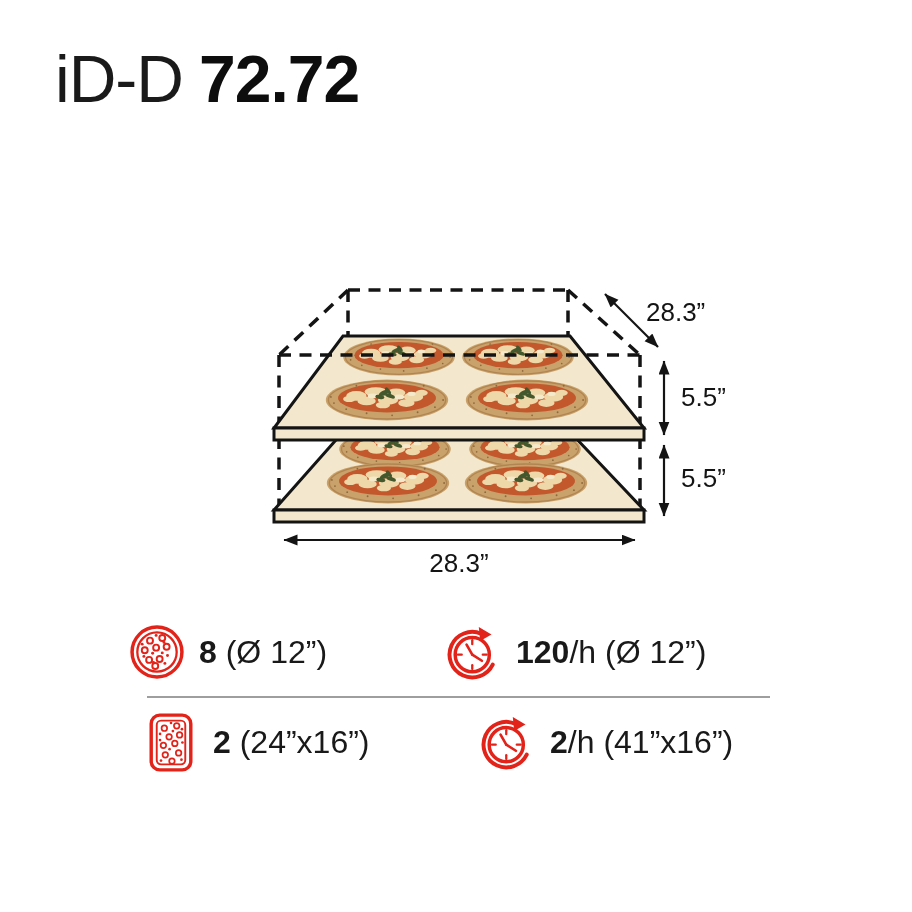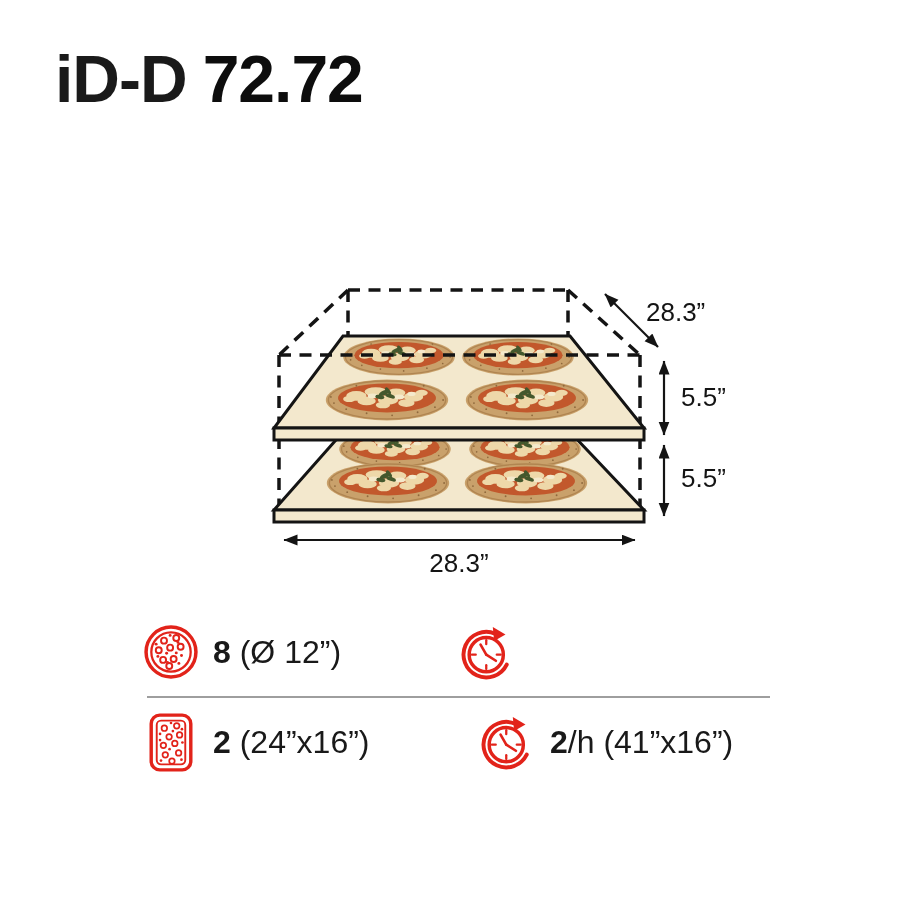--- a/index.html
+++ b/index.html
@@ -1,27 +1,27 @@
 <!DOCTYPE html>
 <html><head>
 <meta charset="utf-8">
 <style>
   html,body{margin:0;padding:0;background:#fff;}
   body{width:912px;height:912px;position:relative;overflow:hidden;
        font-family:"Liberation Sans",sans-serif;color:#191919;}
 
   .title{position:absolute;left:55px;top:46px;font-size:66px;line-height:1;
          letter-spacing:-1px;white-space:nowrap;}
-  .title .series{font-weight:700;color:#1a1a1a;text-align:right;}
+  .title .series{font-weight:400;color:#1a1a1a;text-align:right;}
   .title .model{font-weight:700;color:#0d0d0d;margin-left:16px;}
 
   .diagram-svg{position:absolute;left:0;top:0;pointer-events:none;}
 
   .spec-row{position:absolute;display:flex;align-items:center;height:68px;}
-  .row-1{left:143px;top:618px;}
+  .row-1{left:129px;top:618px;}
   .row-2{left:143px;top:708px;gap:20px;}
   .spec-item{display:flex;align-items:center;}
   .spec-item.left{width:317px;}
   .spec-icon{width:56px;display:flex;justify-content:center;align-items:center;}
   .spec-text{font-size:32px;margin-left:14px;white-space:pre;color:#191919;}
   .spec-text b{font-weight:700;}
   .divider{position:absolute;left:147px;top:696px;width:623px;height:2px;
            background:#9e9e9e;}
 </style>
 </head>
@@ -159,20 +159,21 @@
           <line x1="46.5" y1="35" x2="42" y2="35"></line>
         </g>
         <g stroke-width="3" stroke-linecap="round">
           <line x1="30" y1="35" x2="23.5" y2="23.5"></line>
           <line x1="30" y1="35" x2="41" y2="42"></line>
         </g>
         <path d="M 53.4 46.4 A 26 26 0 1 1 40.2 11.1" stroke-width="4.5" stroke-linecap="round"></path>
         <polygon points="37.5,3.5 52,12 39,19.5" fill="#e2231a" stroke="none"></polygon>
       </svg>
     </span>
+    <span class="spec-text"><b>120</b><span>/h (Ø 12”)</span></span>
   </div>
 </div>
 
 <div class="divider"></div>
 
 <div class="spec-row row-2">
   <div class="spec-item left">
     <span class="spec-icon">
       <svg width="44" height="59" viewBox="0 0 46 62" fill="none" stroke="#e2231a">
         <rect x="2.2" y="2.2" width="41.6" height="57.6" rx="9" stroke-width="3.6"></rect>

